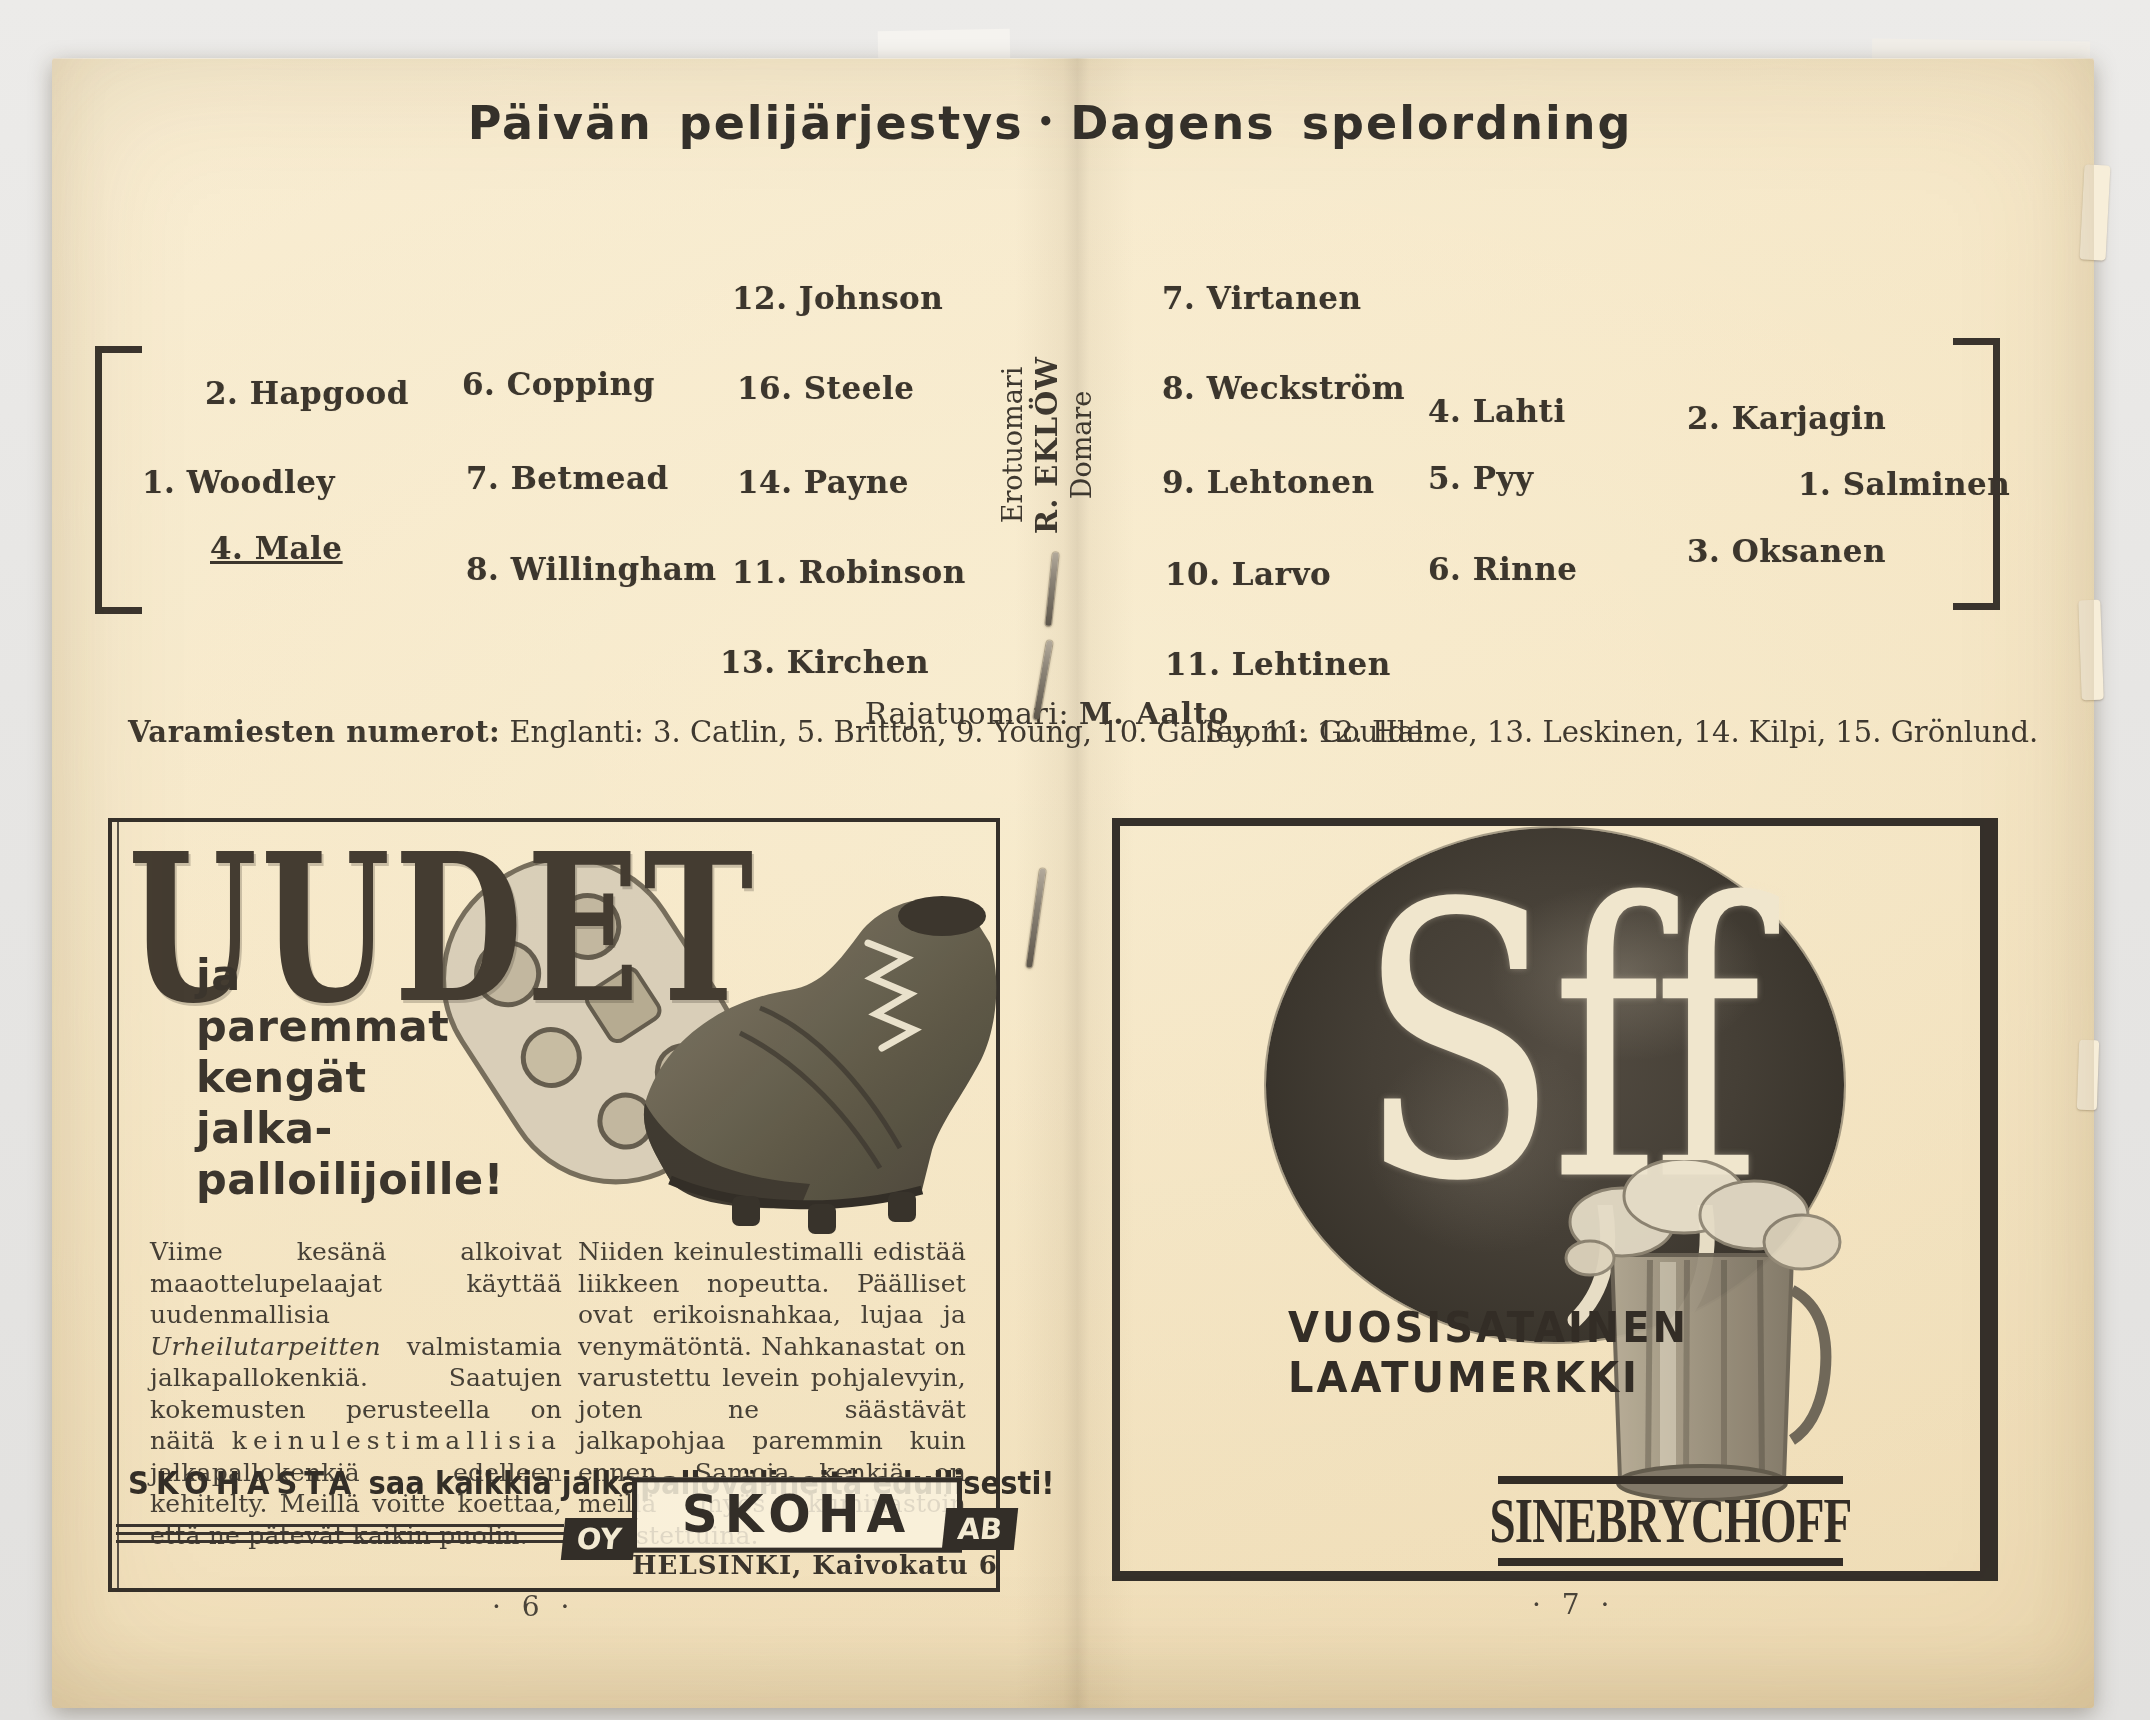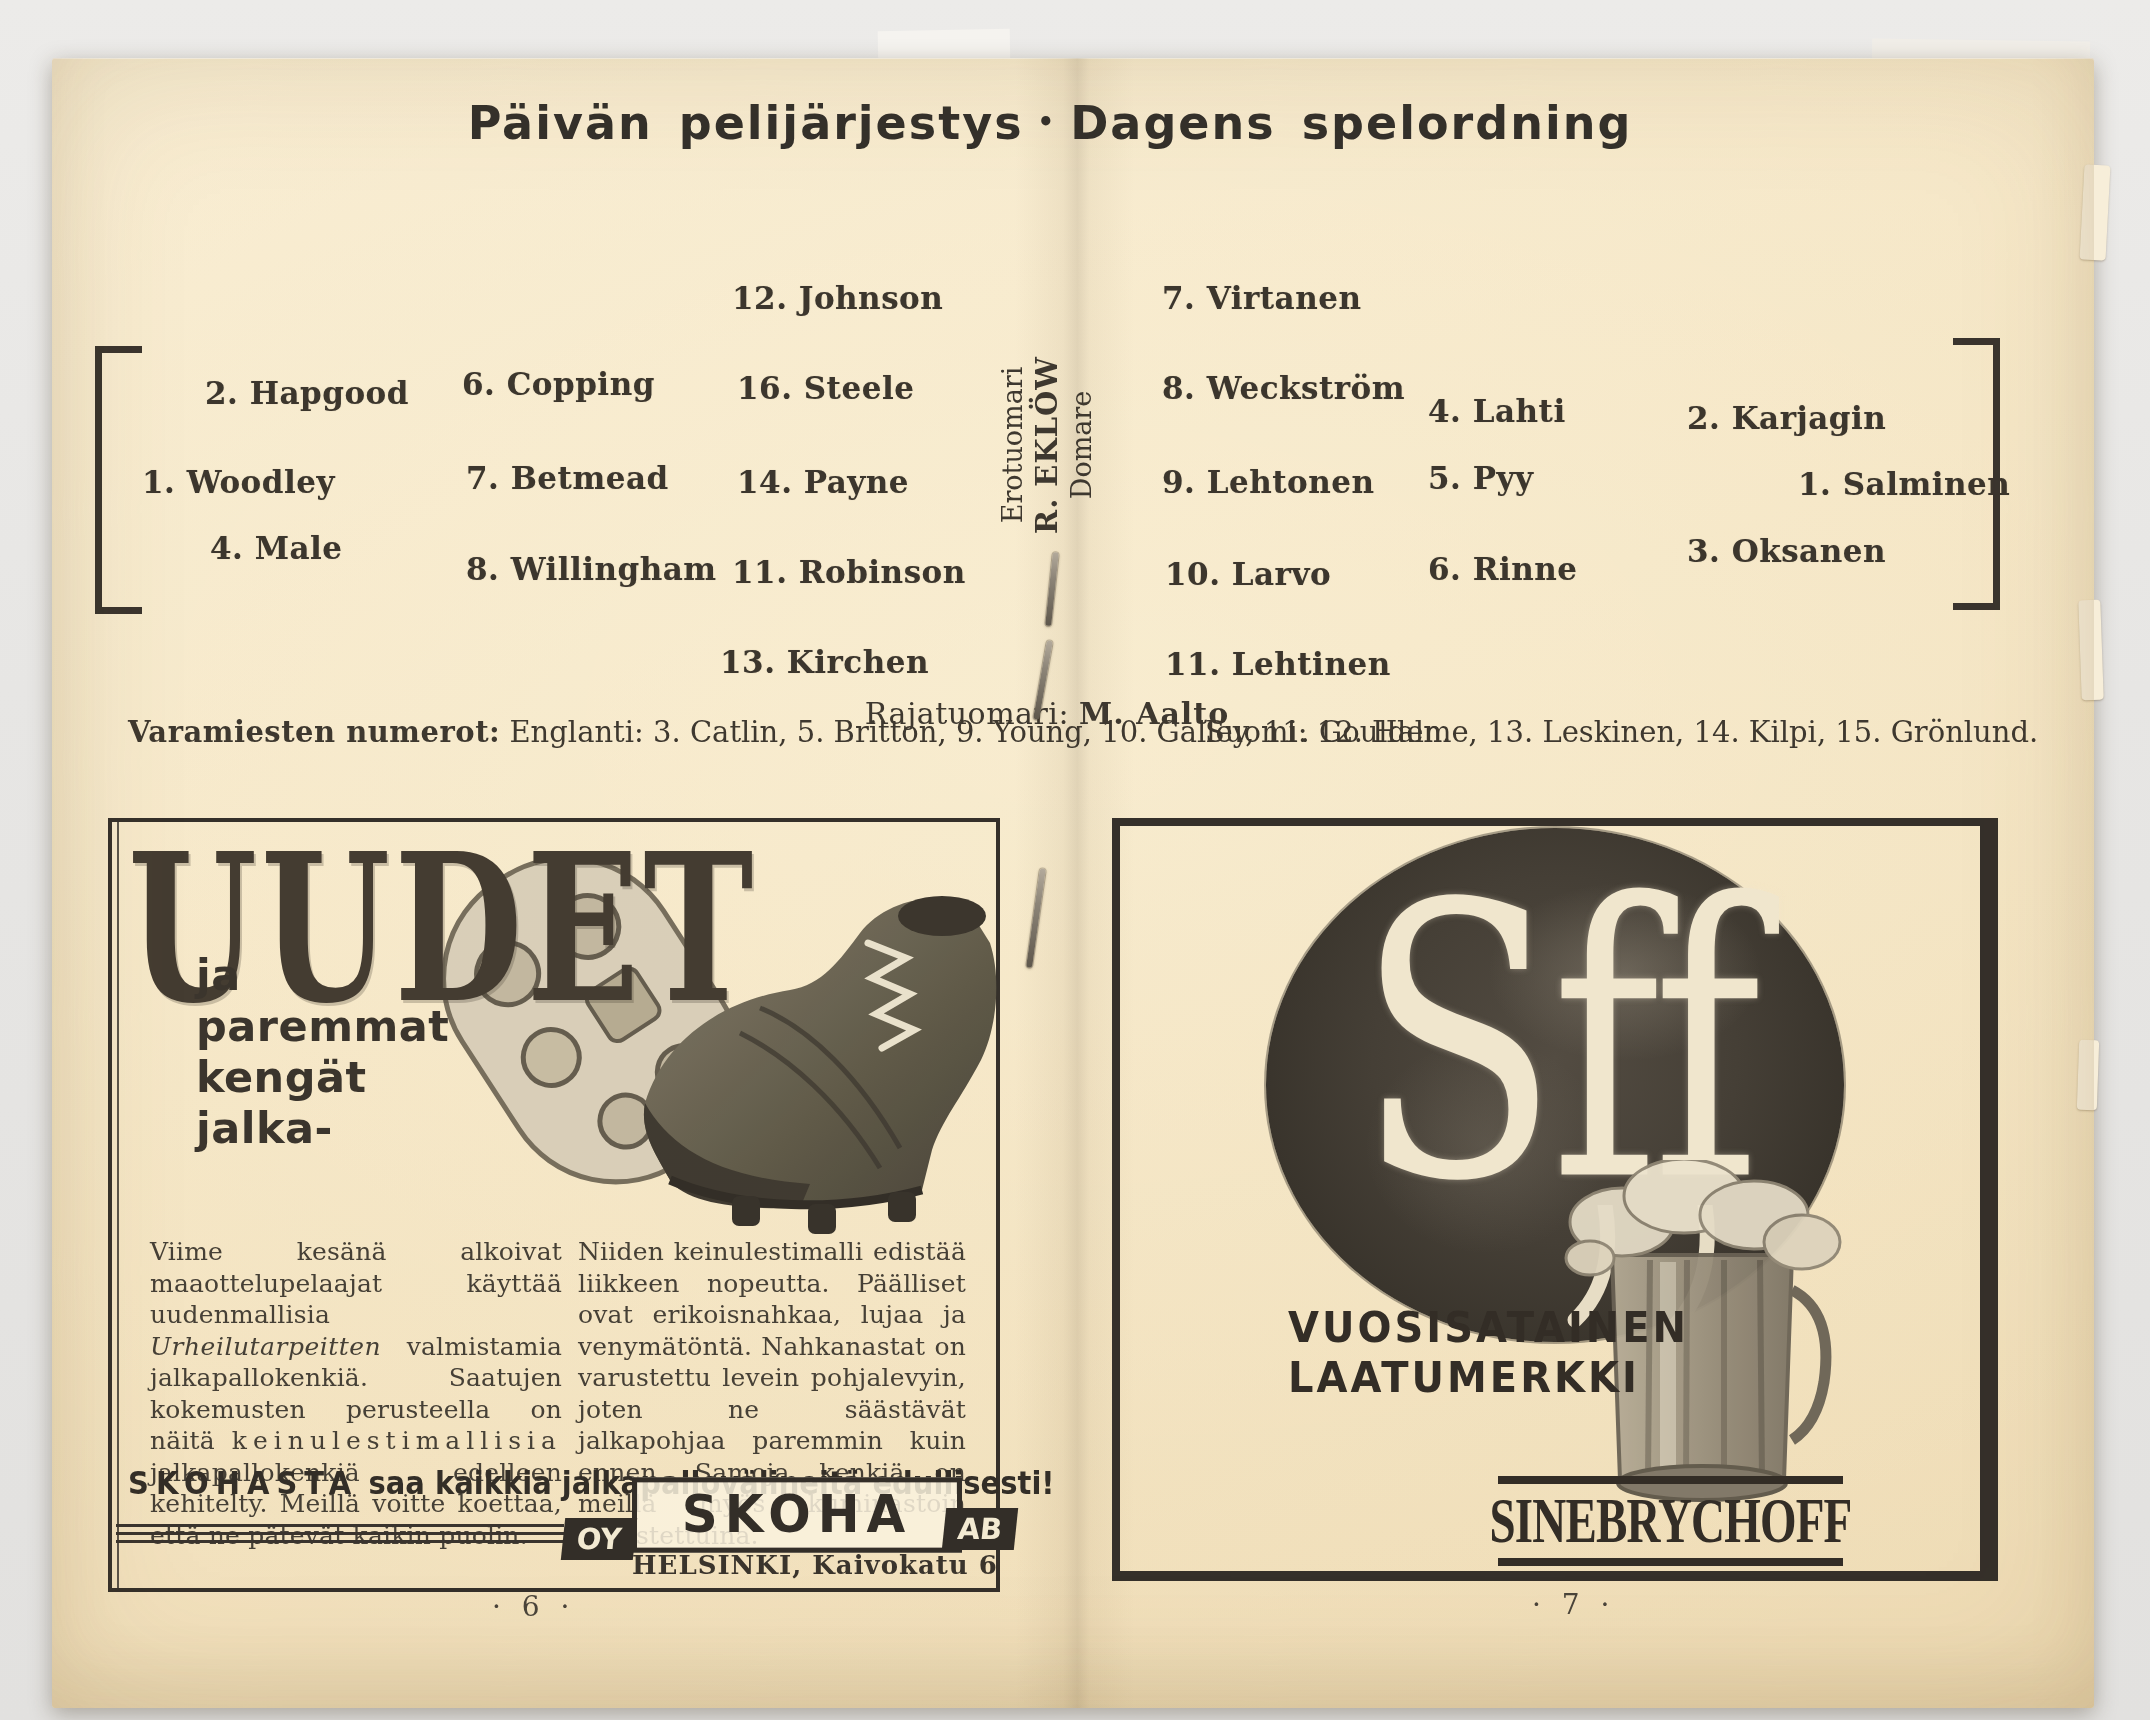--- a/index.html
+++ b/index.html
@@ -50,21 +50,21 @@
   #linesman-top{left:700px; top:196px;}
   #linesman-bottom{left:697px; top:696px;}
   .linesman b{letter-spacing:1px;}
 
   
   .player{
     position:absolute; z-index:3; font-weight:bold; font-size:31px;
     color:#3c362d; letter-spacing:0.5px; white-space:nowrap;
     text-shadow:0 0 1px rgba(60,54,45,0.25);
   }
-  .ep0{left:205px; top:375px;} .ep1{left:142px; top:464px;} .ep2{left:210px; top:530px;}
+  .ep0{left:205px; top:375px;} .ep1{left:142px; top:464px;} .ep2{left:210px; top:530px;text-decoration:underline;}
   .ep3{left:462px; top:366px;} .ep4{left:466px; top:460px;} .ep5{left:466px; top:551px;}
   .ep6{left:732px; top:280px;} .ep7{left:737px; top:370px;} .ep8{left:737px; top:464px;}
   .ep9{left:732px; top:554px;} .ep10{left:712px; top:644px;margin-left:8px;}
   .fp0{left:1162px; top:280px;} .fp1{left:1162px; top:370px;} .fp2{left:1162px; top:464px;}
   .fp3{left:1165px; top:556px;} .fp4{left:1165px; top:646px;}
   .fp5{left:1428px; top:366px;margin-top:27px;} .fp6{left:1428px; top:460px;} .fp7{left:1428px; top:551px;}
   .fp8{left:1687px; top:400px;} .fp9{left:1798px; top:466px;} .fp10{left:1687px; top:533px;}
 
   .bracket{position:absolute; z-index:3; width:40px; height:254px;}
   #bracket-left{left:95px; top:346px; border-left:7px solid #3a342e;
@@ -265,20 +265,21 @@
     <span>Suomi: 12. Halme, 13. Leskinen, 14. Kilpi, 15. Grönlund.</span>
   </div>
 
   <div id="skoha-frame"></div>
   <div id="skoha-headline">UUDET</div>
   <div id="skoha-sublines">
     <span>ja</span>
     <span>paremmat</span>
     <span>kengät</span>
     <span>jalka-</span>
+    <span>palloilijoille!</span>
   </div>
 
   <svg id="boots" width="660" height="400" viewBox="0 0 660 400">
     <defs>
       <linearGradient id="bootGrad" x1="0" y1="0" x2="1" y2="1">
         <stop offset="0" stop-color="#7b7363"></stop>
           <stop offset="0.6" stop-color="#55503f"></stop>
           <stop offset="1" stop-color="#3d382f"></stop>
       </linearGradient>
     </defs>

